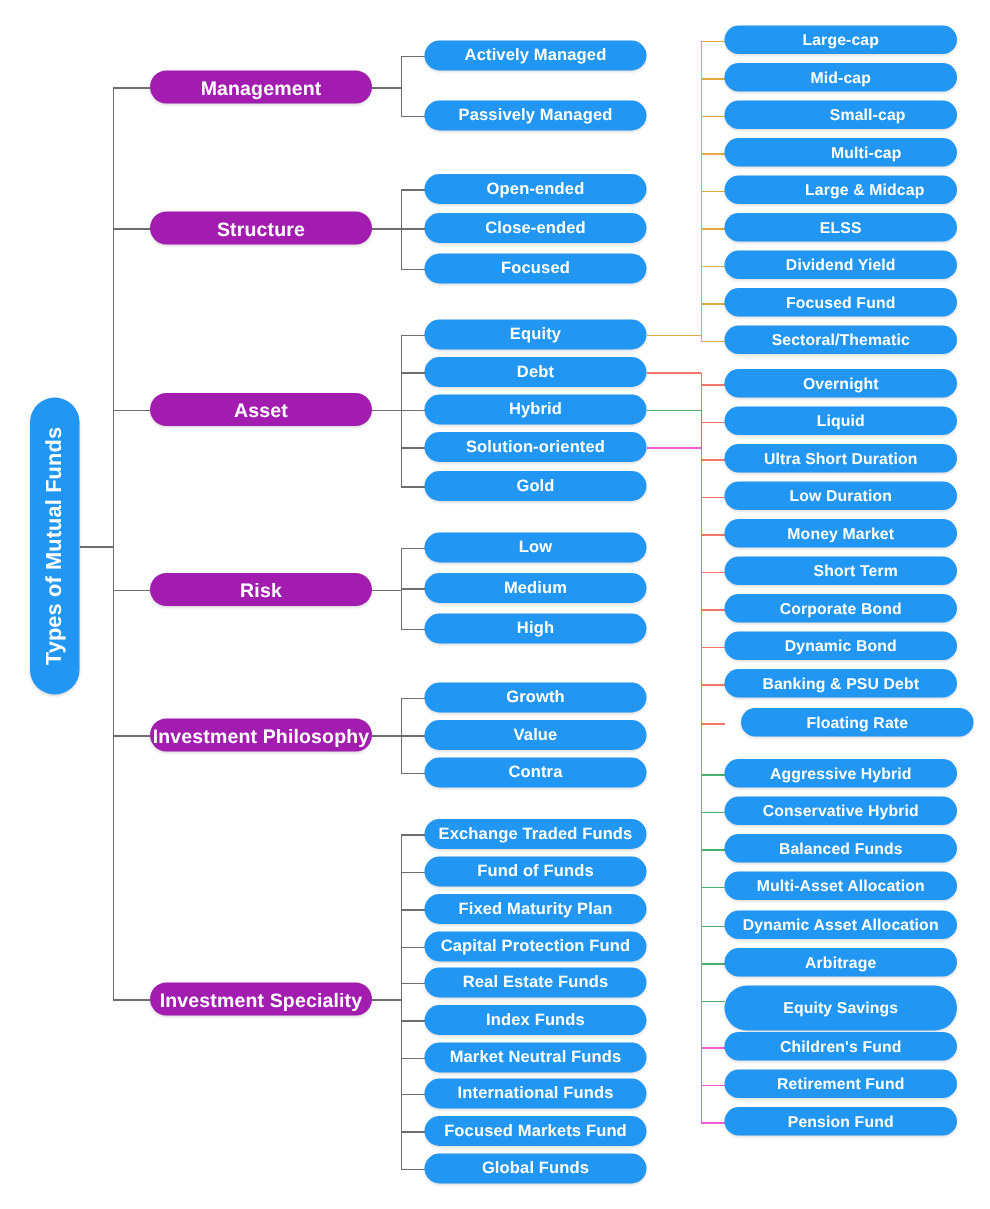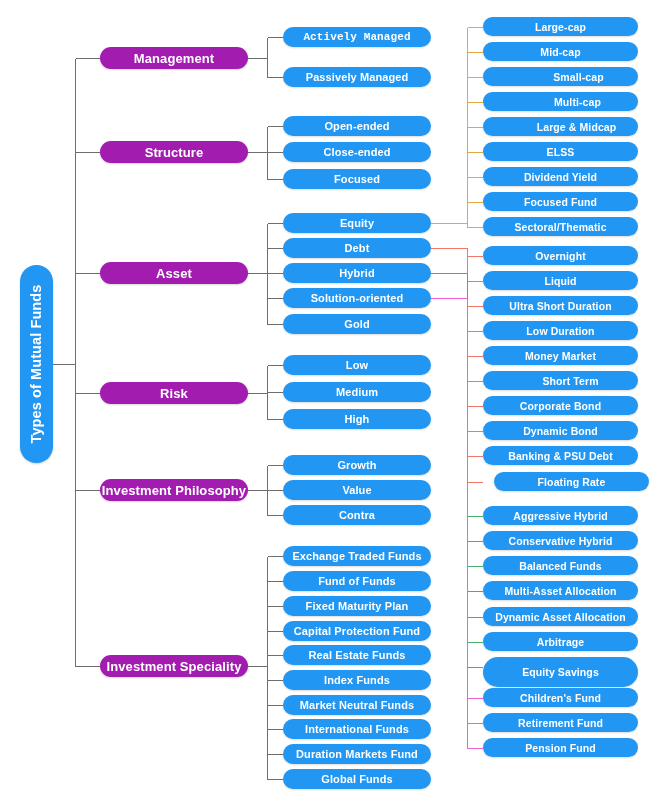--- a/index.html
+++ b/index.html
@@ -160,21 +160,21 @@
       <path d="M 267.5 779.5 H 283" fill="none" stroke="#6e6e6e" stroke-width="1" shape-rendering="crispEdges"></path>
       <path d="M 267.5 556.5 V 779.5" fill="none" stroke="#6e6e6e" stroke-width="1" shape-rendering="crispEdges"></path>
     </svg>
   <div id="nodes">
       <div class="node root" style="left: 20px; top: 265px; width: 33px; height: 198px;">
         <span class="rot">Types of Mutual Funds</span>
       </div>
       <div class="node lvl1" style="left: 100px; top: 47px; width: 148px; height: 22px;">
         <span>Management</span>
       </div>
-      <div class="node lvl2" style="left: 283px; top: 27px; width: 148px; height: 20px; font-family: Liberation Mono, monospace;">
+      <div class="node lvl2" style="left: 283px; top: 27px; width: 148px; height: 20px;">
         <span>Actively Managed</span>
       </div>
       <div class="node lvl2" style="left: 283px; top: 67px; width: 148px; height: 20px;">
         <span>Passively Managed</span>
       </div>
       <div class="node lvl1" style="left: 100px; top: 141px; width: 148px; height: 22px;">
         <span>Structure</span>
       </div>
       <div class="node lvl2" style="left: 283px; top: 116px; width: 148px; height: 20px;">
         <span>Open-ended</span>
@@ -335,19 +335,19 @@
       <div class="node lvl2" style="left: 283px; top: 670px; width: 148px; height: 20px;">
         <span>Index Funds</span>
       </div>
       <div class="node lvl2" style="left: 283px; top: 695px; width: 148px; height: 20px;">
         <span>Market Neutral Funds</span>
       </div>
       <div class="node lvl2" style="left: 283px; top: 719px; width: 148px; height: 20px;">
         <span>International Funds</span>
       </div>
       <div class="node lvl2" style="left: 283px; top: 744px; width: 148px; height: 20px;">
-        <span>Duration Markets Fund</span>
+        <span>Focused Markets Fund</span>
       </div>
       <div class="node lvl2" style="left: 283px; top: 769px; width: 148px; height: 20px;">
         <span>Global Funds</span>
       </div>
     </div>
 </div>
 
 </body></html>

